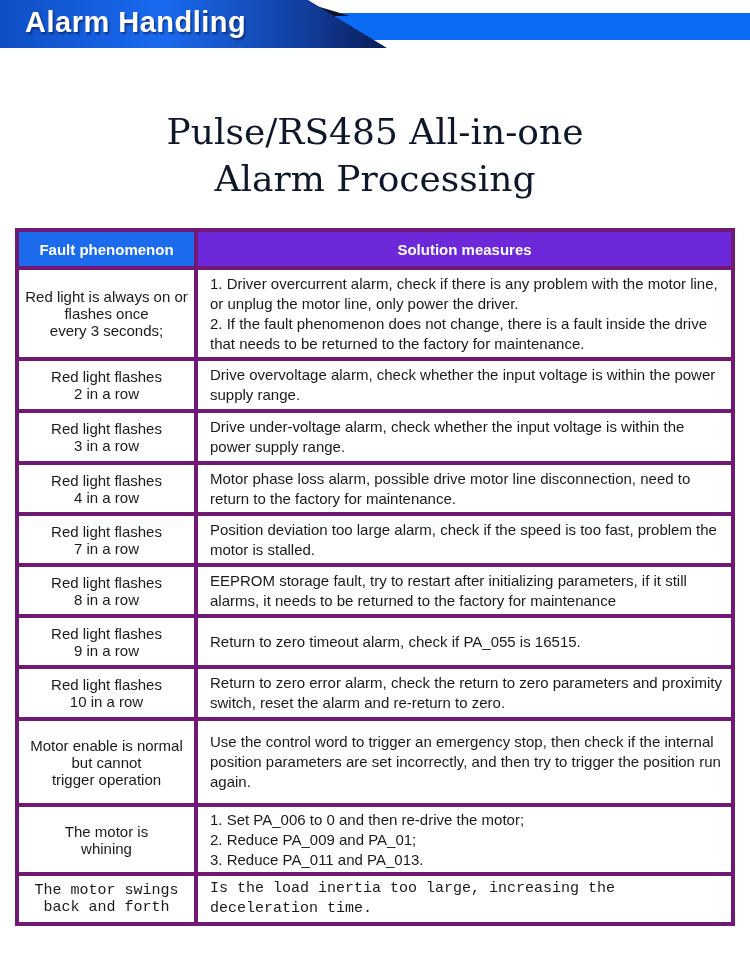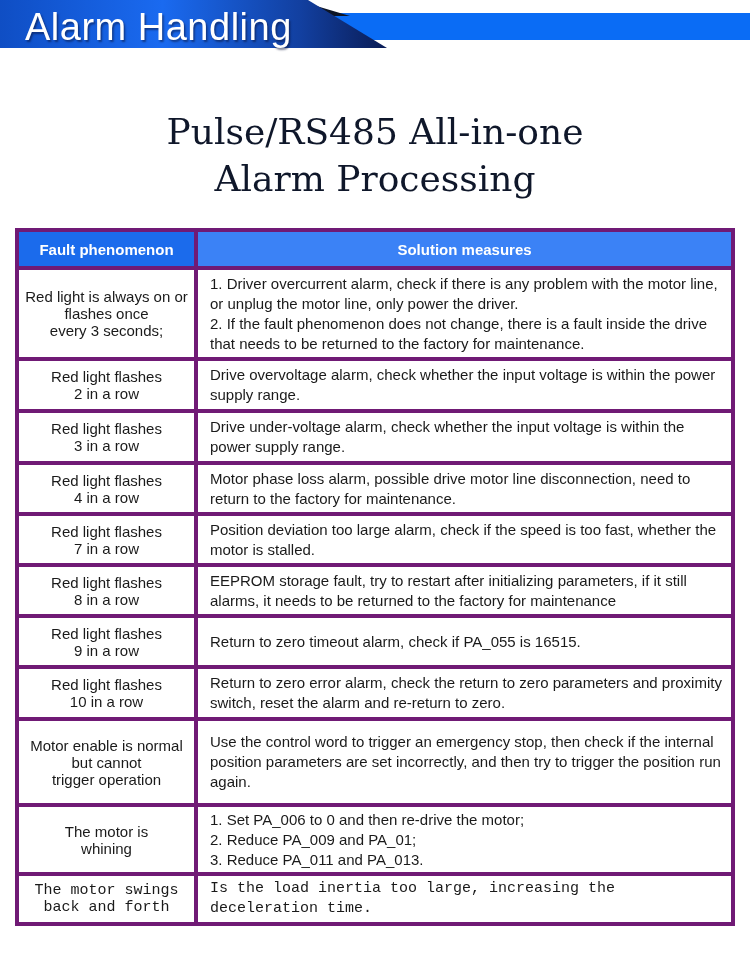--- a/index.html
+++ b/index.html
@@ -9,21 +9,21 @@
     font-family: "Liberation Sans", "DejaVu Sans", sans-serif;
     position: relative;
     color: #1a1a1a;
   }
 
   
   .banner { position: absolute; top: 0; left: 0; width: 750px; height: 60px; }
   .banner svg { display: block; }
   .banner-title {
     position: absolute; top: 6px; left: 25px;
-    font-size: 38px; font-weight: normal; color: #ffffff;
+    font-size: 29px; font-weight: bold; color: #ffffff;
     letter-spacing: 0.5px;
     text-shadow: 1.5px 2px 2px rgba(10,20,60,0.55);
     white-space: nowrap;
   }
 
   
   .page-title {
     position: absolute; top: 108px; left: 0; width: 750px;
     text-align: center;
     font-family: "DejaVu Serif", "Liberation Serif", serif;
@@ -101,21 +101,21 @@
 </div>
 
 <table class="alarm">
   <colgroup>
       <col class="c1">
       <col class="c2">
     </colgroup>
   <tbody>
       <tr class="hr">
     <th style="background: rgb(27, 107, 236);">Fault phenomenon</th>
-    <th style="background: #3b82f6;">Solution measures</th>
+    <th style="background: #6d28d9;">Solution measures</th>
   </tr>
   <tr class="r1">
     <td class="fault">Red light is always on or
 flashes once
 every 3 seconds;</td>
     <td class="solution">1. Driver overcurrent alarm, check if there is any problem with the motor line, or unplug the motor line, only power the driver.
 2. If the fault phenomenon does not change, there is a fault inside the drive that needs to be returned to the factory for maintenance.</td>
   </tr>
   <tr class="r2">
     <td class="fault">Red light flashes
@@ -128,21 +128,21 @@
     <td class="solution">Drive under-voltage alarm, check whether the input voltage is within the power supply range.</td>
   </tr>
   <tr class="r4">
     <td class="fault">Red light flashes
 4 in a row</td>
     <td class="solution">Motor phase loss alarm, possible drive motor line disconnection, need to return to the factory for maintenance.</td>
   </tr>
   <tr class="r5">
     <td class="fault">Red light flashes
 7 in a row</td>
-    <td class="solution">Position deviation too large alarm, check if the speed is too fast, whether the motor is stalled.</td>
+    <td class="solution">Position deviation too large alarm, check if the speed is too fast, problem the motor is stalled.</td>
   </tr>
   <tr class="r6">
     <td class="fault">Red light flashes
 8 in a row</td>
     <td class="solution">EEPROM storage fault, try to restart after initializing parameters, if it still alarms, it needs to be returned to the factory for maintenance</td>
   </tr>
   <tr class="r7">
     <td class="fault">Red light flashes
 9 in a row</td>
     <td class="solution">Return to zero timeout alarm, check if PA_055 is 16515.</td>

